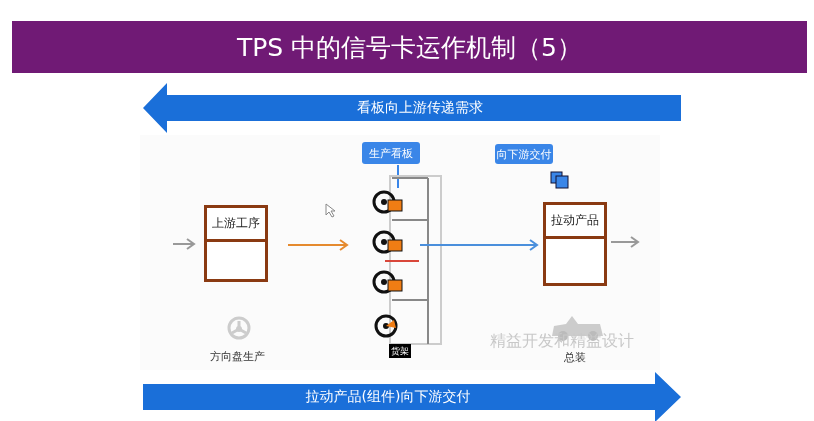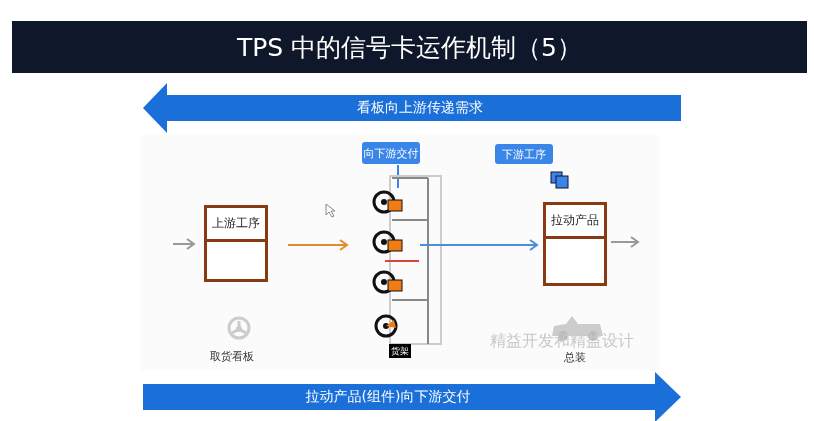--- a/index.html
+++ b/index.html
@@ -1,18 +1,18 @@
 <!DOCTYPE html>
 <html><head>
 <meta charset="utf-8">
 <style>
   html, body { margin:0; padding:0; }
   body { width:814px; height:421px; background:#ffffff; position:relative; overflow:hidden;
          font-family:"DejaVu Sans", sans-serif; }
-  .title-bar { position:absolute; left:12px; top:21px; width:795px; height:52px; background:#0f172a;
+  .title-bar { position:absolute; left:12px; top:21px; width:795px; height:52px; background:#701a75;
                color:#fff; font-size:25px; display:flex; align-items:center; justify-content:center;
                letter-spacing:0px; }
   .panel { position:absolute; left:140px; top:135px; width:520px; height:235px; background:#fbfbfb; }
   .arrow { position:absolute; }
   .arrow-label { position:absolute; color:#fff; font-size:14px; display:flex; align-items:center; justify-content:center; }
   .proc-box { position:absolute; border:3px solid #8a3a12; background:#fff; box-sizing:border-box; }
   .proc-head { border-bottom:3px solid #8a3a12; height:31px; display:flex; align-items:center; justify-content:center;
                font-size:12px; color:#222; }
   .caption { position:absolute; font-size:11px; color:#333; }
   .tag { position:absolute; background:#3a86e8; color:#fff; font-size:11px; border-radius:3px;
@@ -38,32 +38,32 @@
     <polyline points="14,1 21,6 14,11" fill="none" stroke="#999" stroke-width="2"></polyline>
 </svg>
 <div class="proc-box" style="left:204px;top:205px;width:64px;height:77px;">
   <div class="proc-head">上游工序</div>
 </div>
 <svg class="arrow" style="left:227px;top:316px" width="24" height="24">
   <circle cx="12" cy="12" r="10" fill="none" stroke="#ccc" stroke-width="3"></circle>
   <circle cx="12" cy="13" r="3" fill="#ccc"></circle>
   <path d="M12 13 L5 17 M12 13 L19 17 M12 13 L12 5" stroke="#ccc" stroke-width="3"></path>
 </svg>
-<div class="caption" style="left:210px;top:349px;">取货看板</div>
+<div class="caption" style="left:210px;top:349px;">方向盘生产</div>
 
 <svg class="arrow" style="left:325px;top:203px" width="12" height="16">
   <path d="M1 1 L1 12 L4 9 L7 14 L9 13 L6 8 L10 8 Z" fill="#fff" stroke="#888" stroke-width="1"></path>
 </svg>
 
 <svg class="arrow" style="left:288px;top:239px" width="62" height="12">
   <line x1="0" y1="6" x2="58" y2="6" stroke="#e58a2e" stroke-width="2"></line>
     <polyline points="52,1 59,6 52,11" fill="none" stroke="#e58a2e" stroke-width="2"></polyline>
 </svg>
 
-<div class="tag" style="left:362px;top:142px;width:58px;height:22px;">向下游交付</div>
+<div class="tag" style="left:362px;top:142px;width:58px;height:22px;">生产看板</div>
 <svg class="arrow" style="left:365px;top:160px" width="80" height="190">
   <line x1="33" y1="5" x2="33" y2="28" stroke="#3a86e8" stroke-width="2"></line>
   <rect x="25" y="16" width="51" height="168" fill="none" stroke="#ccc" stroke-width="2"></rect>
   <line x1="63" y1="18" x2="63" y2="184" stroke="#888" stroke-width="2"></line>
   <line x1="27" y1="18" x2="63" y2="18" stroke="#888" stroke-width="2"></line>
   <line x1="27" y1="60" x2="63" y2="60" stroke="#888" stroke-width="2"></line>
   <line x1="20" y1="101" x2="54" y2="101" stroke="#d9473a" stroke-width="2"></line>
   <line x1="27" y1="140" x2="63" y2="140" stroke="#888" stroke-width="2"></line>
   <g>
       <circle cx="19" cy="42" r="10" fill="none" stroke="#111" stroke-width="3"></circle>
@@ -86,21 +86,21 @@
       <path d="M21 166 L29 160 L31 168 Z" fill="#f07d14"></path>
     </g>
 </svg>
 <div class="shelf-label" style="left:389px;top:344px;width:22px;height:14px;">货架</div>
 
 <svg class="arrow" style="left:420px;top:239px" width="120" height="12">
   <line x1="0" y1="6" x2="116" y2="6" stroke="#4a8fdc" stroke-width="2"></line>
     <polyline points="110,1 117,6 110,11" fill="none" stroke="#4a8fdc" stroke-width="2"></polyline>
 </svg>
 
-<div class="tag" style="left:495px;top:144px;width:58px;height:20px;">下游工序</div>
+<div class="tag" style="left:495px;top:144px;width:58px;height:20px;">向下游交付</div>
 <svg class="arrow" style="left:549px;top:170px" width="22" height="20">
   <rect x="2" y="2" width="11" height="11" fill="#3a86e8" stroke="#113" stroke-width="1"></rect>
   <rect x="7" y="6" width="12" height="12" fill="#3a86e8" stroke="#113" stroke-width="1"></rect>
 </svg>
 <div class="proc-box" style="left:543px;top:202px;width:64px;height:84px;">
   <div class="proc-head">拉动产品</div>
 </div>
 <svg class="arrow" style="left:611px;top:236px" width="30" height="12">
   <line x1="0" y1="6" x2="26" y2="6" stroke="#999" stroke-width="2"></line>
     <polyline points="20,1 27,6 20,11" fill="none" stroke="#999" stroke-width="2"></polyline>

